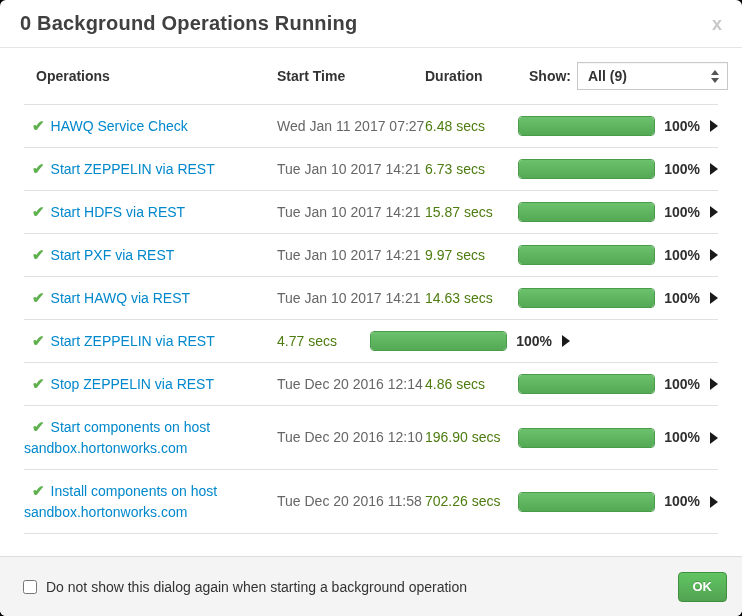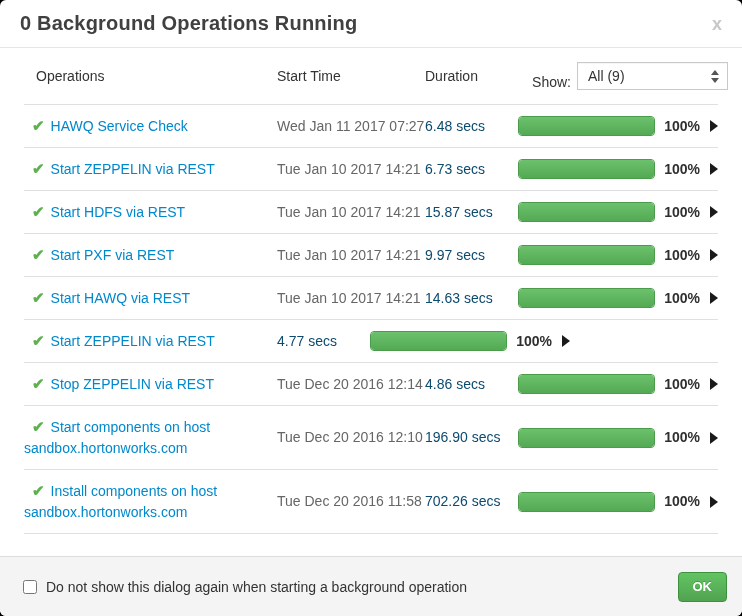--- a/index.html
+++ b/index.html
@@ -42,25 +42,26 @@
   
   .controls-row {
     display: flex;
     align-items: center;
     margin-top: 14px;
     padding: 0 14px 0 24px;
     height: 28px;
     flex: 0 0 auto;
     font-size: 14px;
     color: #333;
+    font-weight: bold;
   }
   .col-ops-h   { width: 253px; padding-left: 12px; }
   .col-start-h { width: 148px; }
   .col-dur-h   { width: 93px; }
-  .show-group { margin-left: auto; display: flex; align-items: flex-end; }
+  .show-group { margin-left: auto; display: flex; align-items: center; }
   .show-label { margin-right: 6px; color: #333; }
   .show-select {
     width: 151px; height: 28px;
     border: 1px solid #c9c9c9;
     border-radius: 0;
     background: #fff;
     display: flex;
     align-items: center;
     justify-content: space-between;
     padding: 0 8px 0 10px;
@@ -82,21 +83,21 @@
   .op-row {
     display: flex;
     align-items: center;
     padding: 10px 0;
     border-bottom: 1px solid #e0e0e0;
     font-size: 14px;
     line-height: 21px;
   }
   .cell-ops   { width: 253px; padding-right: 10px; }
   .cell-start { width: 148px; color: #666; }
-  .cell-dur   { width: 93px;  color: #0c4a6e; }
+  .cell-dur   { width: 93px;  color: #4d7c0f; }
   .cell-bar   { width: 137px; }
   .cell-pct   { width: 45px; text-align: right; color: #2f2f2f; font-weight: 600; }
   .cell-caret { width: 18px; display: flex; justify-content: flex-end; align-items: center; }
 
   .check-glyph {
     color: #5eb14e;
     font-size: 15px;
     font-weight: 700;
     margin: 0 6px 0 8px;
   }

